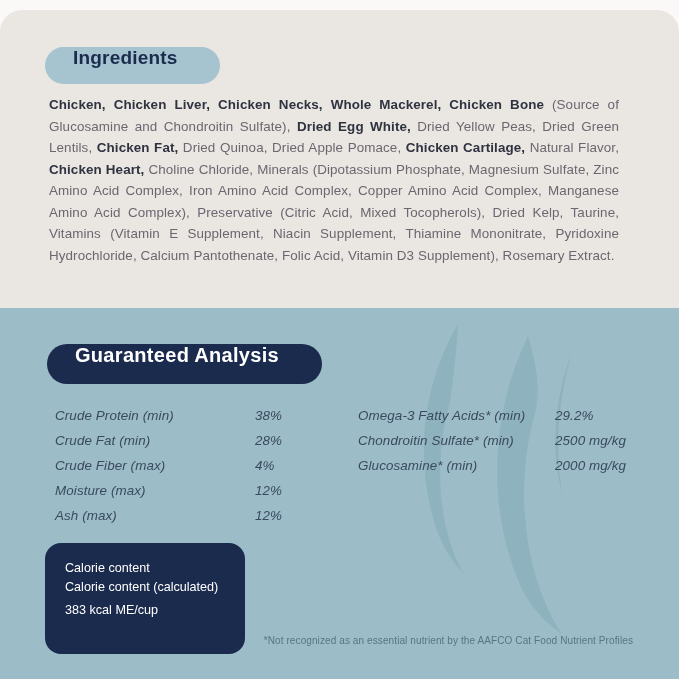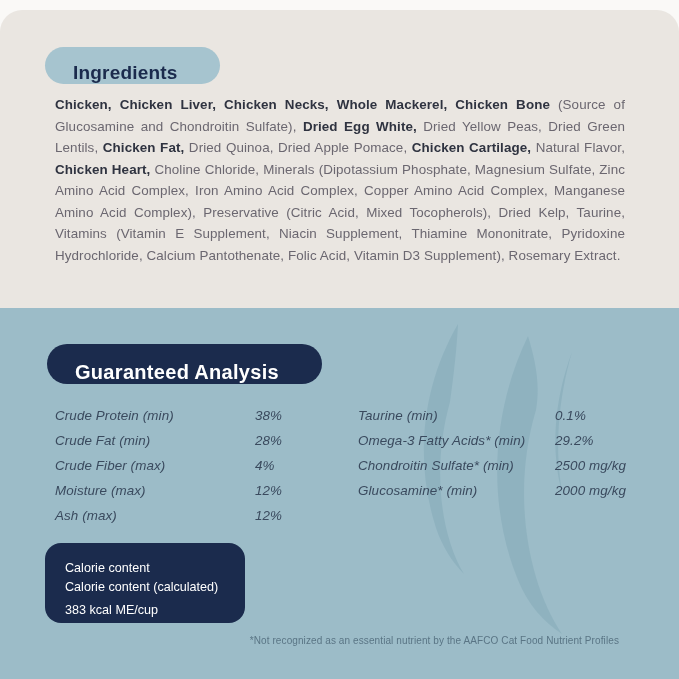--- a/index.html
+++ b/index.html
@@ -11,33 +11,33 @@
   }
   .page{position:relative;width:679px;height:679px;background:#faf9f7;}
 
   
   .top-section{
     position:absolute;top:10px;left:0;right:0;height:298px;
     background:#eae6e1;
     border-radius:22px 22px 0 0;
   }
   .pill{
-    display:flex;align-items:flex-end;
+    display:flex;align-items:flex-start;
     box-sizing:border-box;
   }
   .pill-light{
     position:absolute;left:45px;top:37px;width:175px;height:37px;
     background:#a6c4cf;border-radius:19px;
     padding-left:28px;
   }
   .pill-light span{
     font-size:19px;font-weight:700;color:#1b2b4d;letter-spacing:.2px;
   }
   .ingredients-text{
-    position:absolute;left:55px;top:84px;width:570px;
+    position:absolute;left:49px;top:84px;width:570px;
     margin:0;
     font-size:13.4px;line-height:21.5px;
     color:#6b6770;
     text-align:justify;
     letter-spacing:.1px;
   }
   .ingredients-text .b{color:#2f3340;font-weight:700;}
 
   
   .blue-section{
@@ -61,31 +61,31 @@
   .analysis-col.right{left:358px;width:280px;}
   .analysis-row{
     display:flex;height:25px;align-items:center;
     font-size:13.4px;color:#3a4a5e;font-weight:500;letter-spacing:.1px;
   }
   .analysis-col.left .nutrient-label{width:200px;flex:none;}
   .analysis-col.right .nutrient-label{width:197px;flex:none;}
   .nutrient-value{flex:none;}
 
   .calorie-box{
-    position:absolute;left:45px;top:235px;width:200px;height:80px;
+    position:absolute;left:45px;top:235px;width:200px;height:111px;
     background:#1b2b4d;border-radius:16px;
     box-sizing:border-box;
     padding:16px 14px 0 20px;
     color:#ffffff;
   }
   .calorie-box .cal-line{font-size:12.6px;line-height:18.5px;}
   .calorie-box .cal-gap{height:5px;}
 
   .footnote{
-    position:absolute;right:60px;top:327px;
+    position:absolute;right:46px;top:327px;
     font-size:10px;color:#5a7585;letter-spacing:.1px;
   }
 </style>
 </head>
 <body>
 
 <div class="page">
 
   <section class="top-section">
     <div class="pill pill-light">
@@ -128,24 +128,20 @@
     <span class="nutrient-label">Moisture (max)</span>
     <span class="nutrient-value">12%</span>
   </div>
 
   <div class="analysis-row">
     <span class="nutrient-label">Ash (max)</span>
     <span class="nutrient-value">12%</span>
   </div>
 </div>
     <div class="analysis-col right" id="rows-right">
-  <div class="analysis-row">
-    <span class="nutrient-label">Taurine (min)</span>
-    <span class="nutrient-value">0.1%</span>
-  </div>
 
   <div class="analysis-row">
     <span class="nutrient-label">Omega-3 Fatty Acids* (min)</span>
     <span class="nutrient-value">29.2%</span>
   </div>
 
   <div class="analysis-row">
     <span class="nutrient-label">Chondroitin Sulfate* (min)</span>
     <span class="nutrient-value">2500 mg/kg</span>
   </div>

